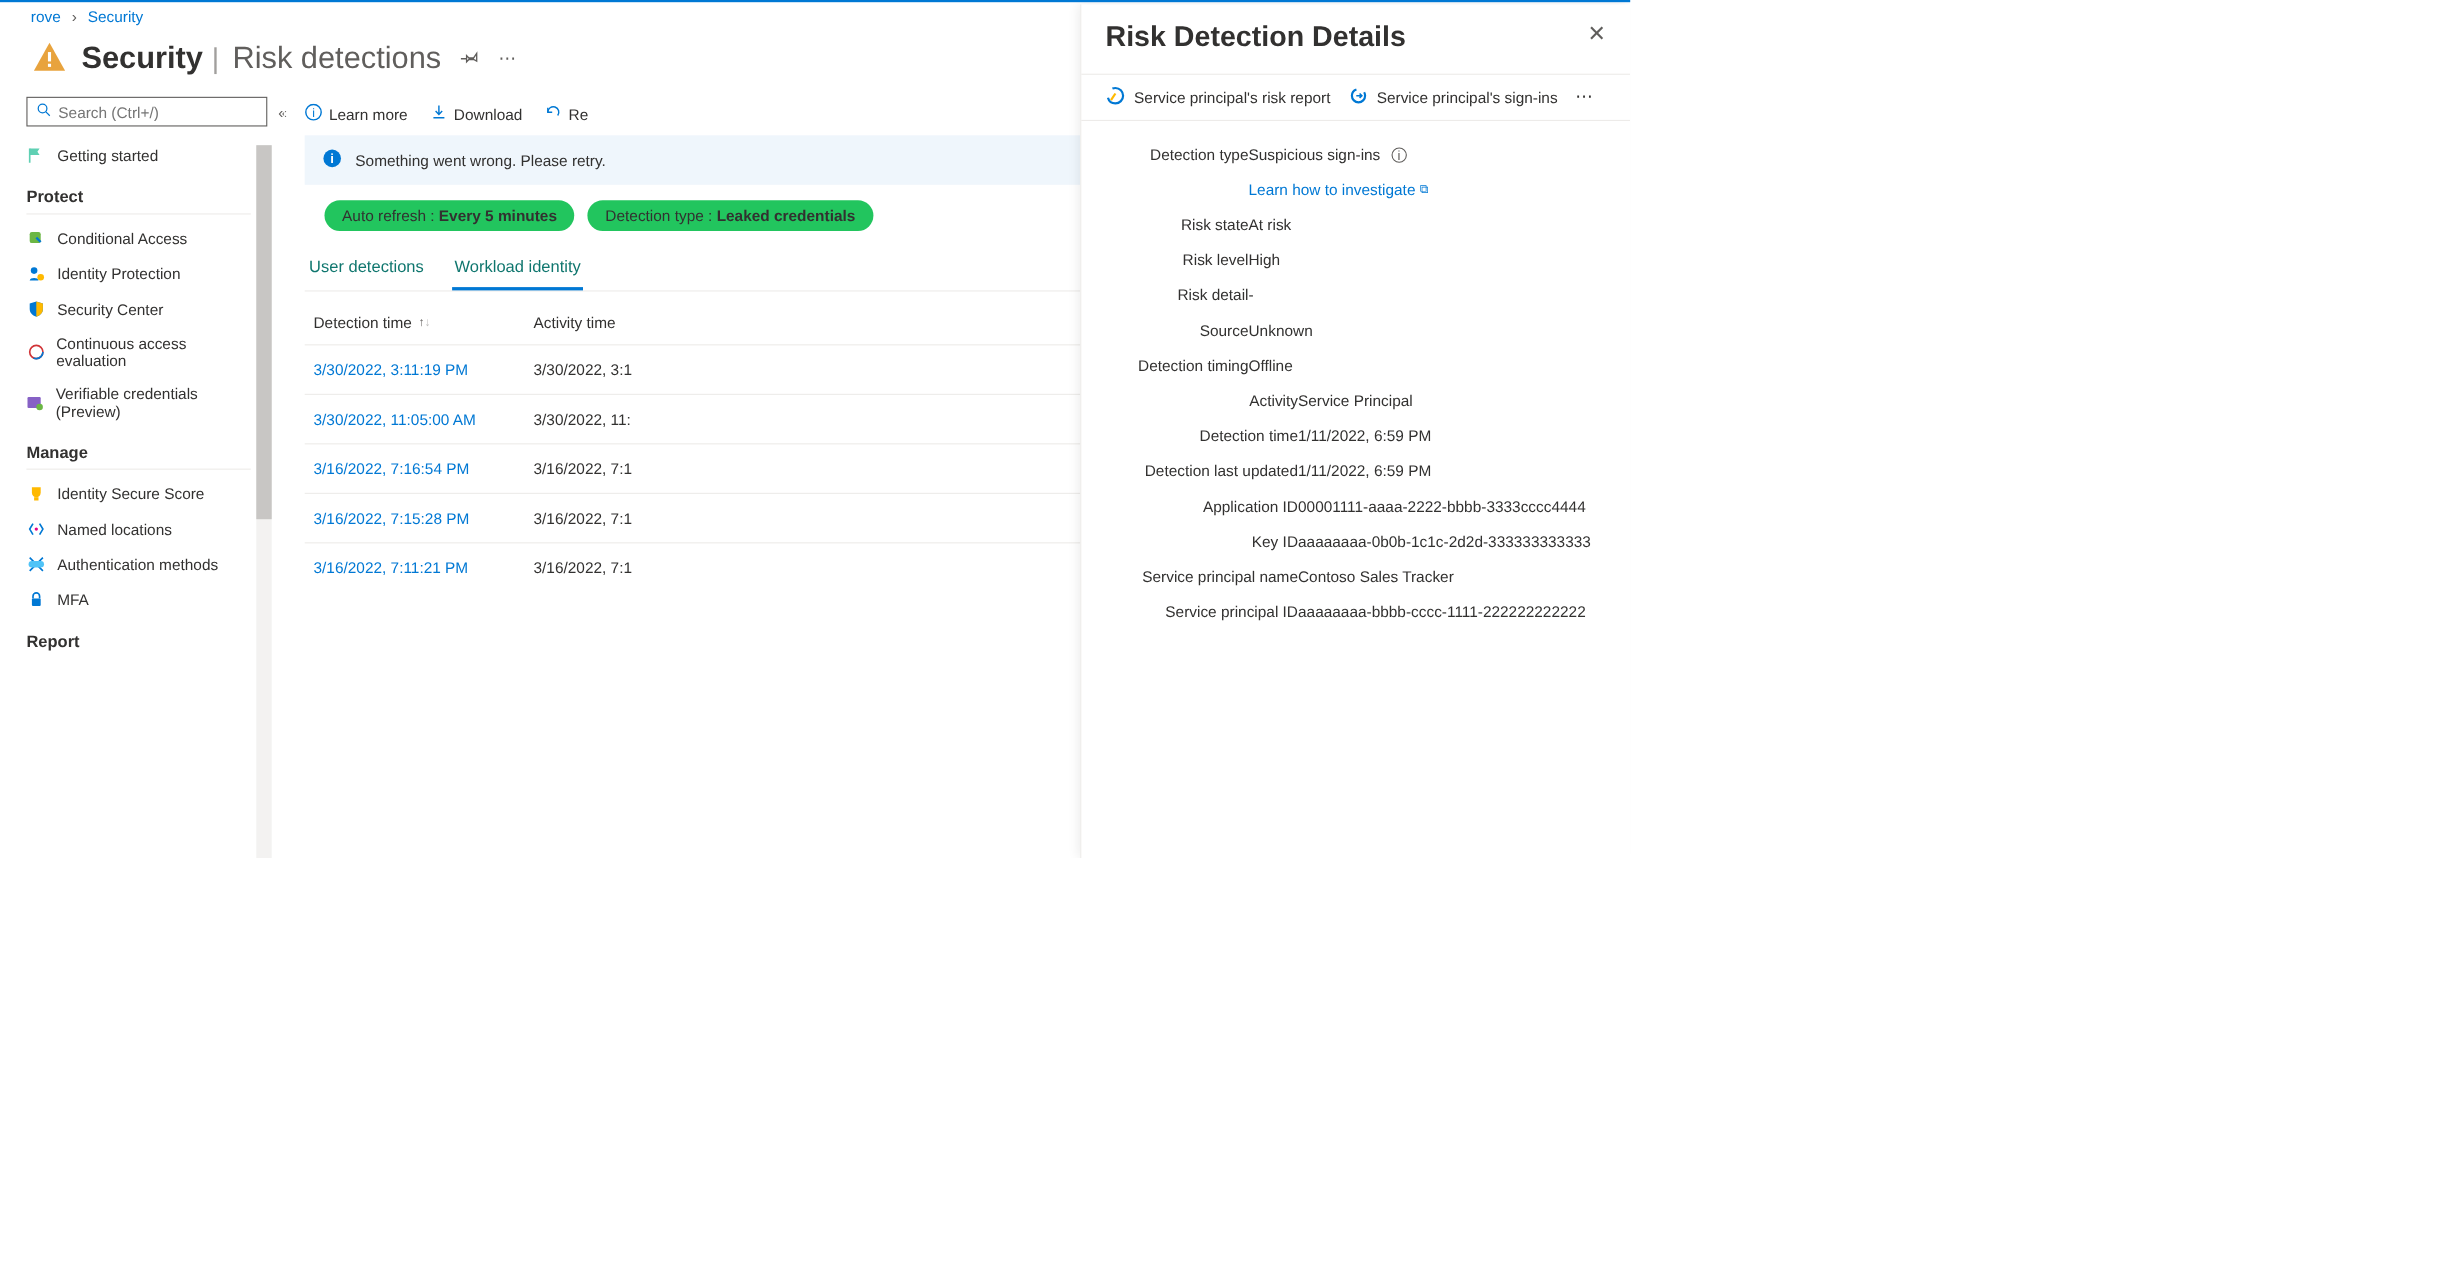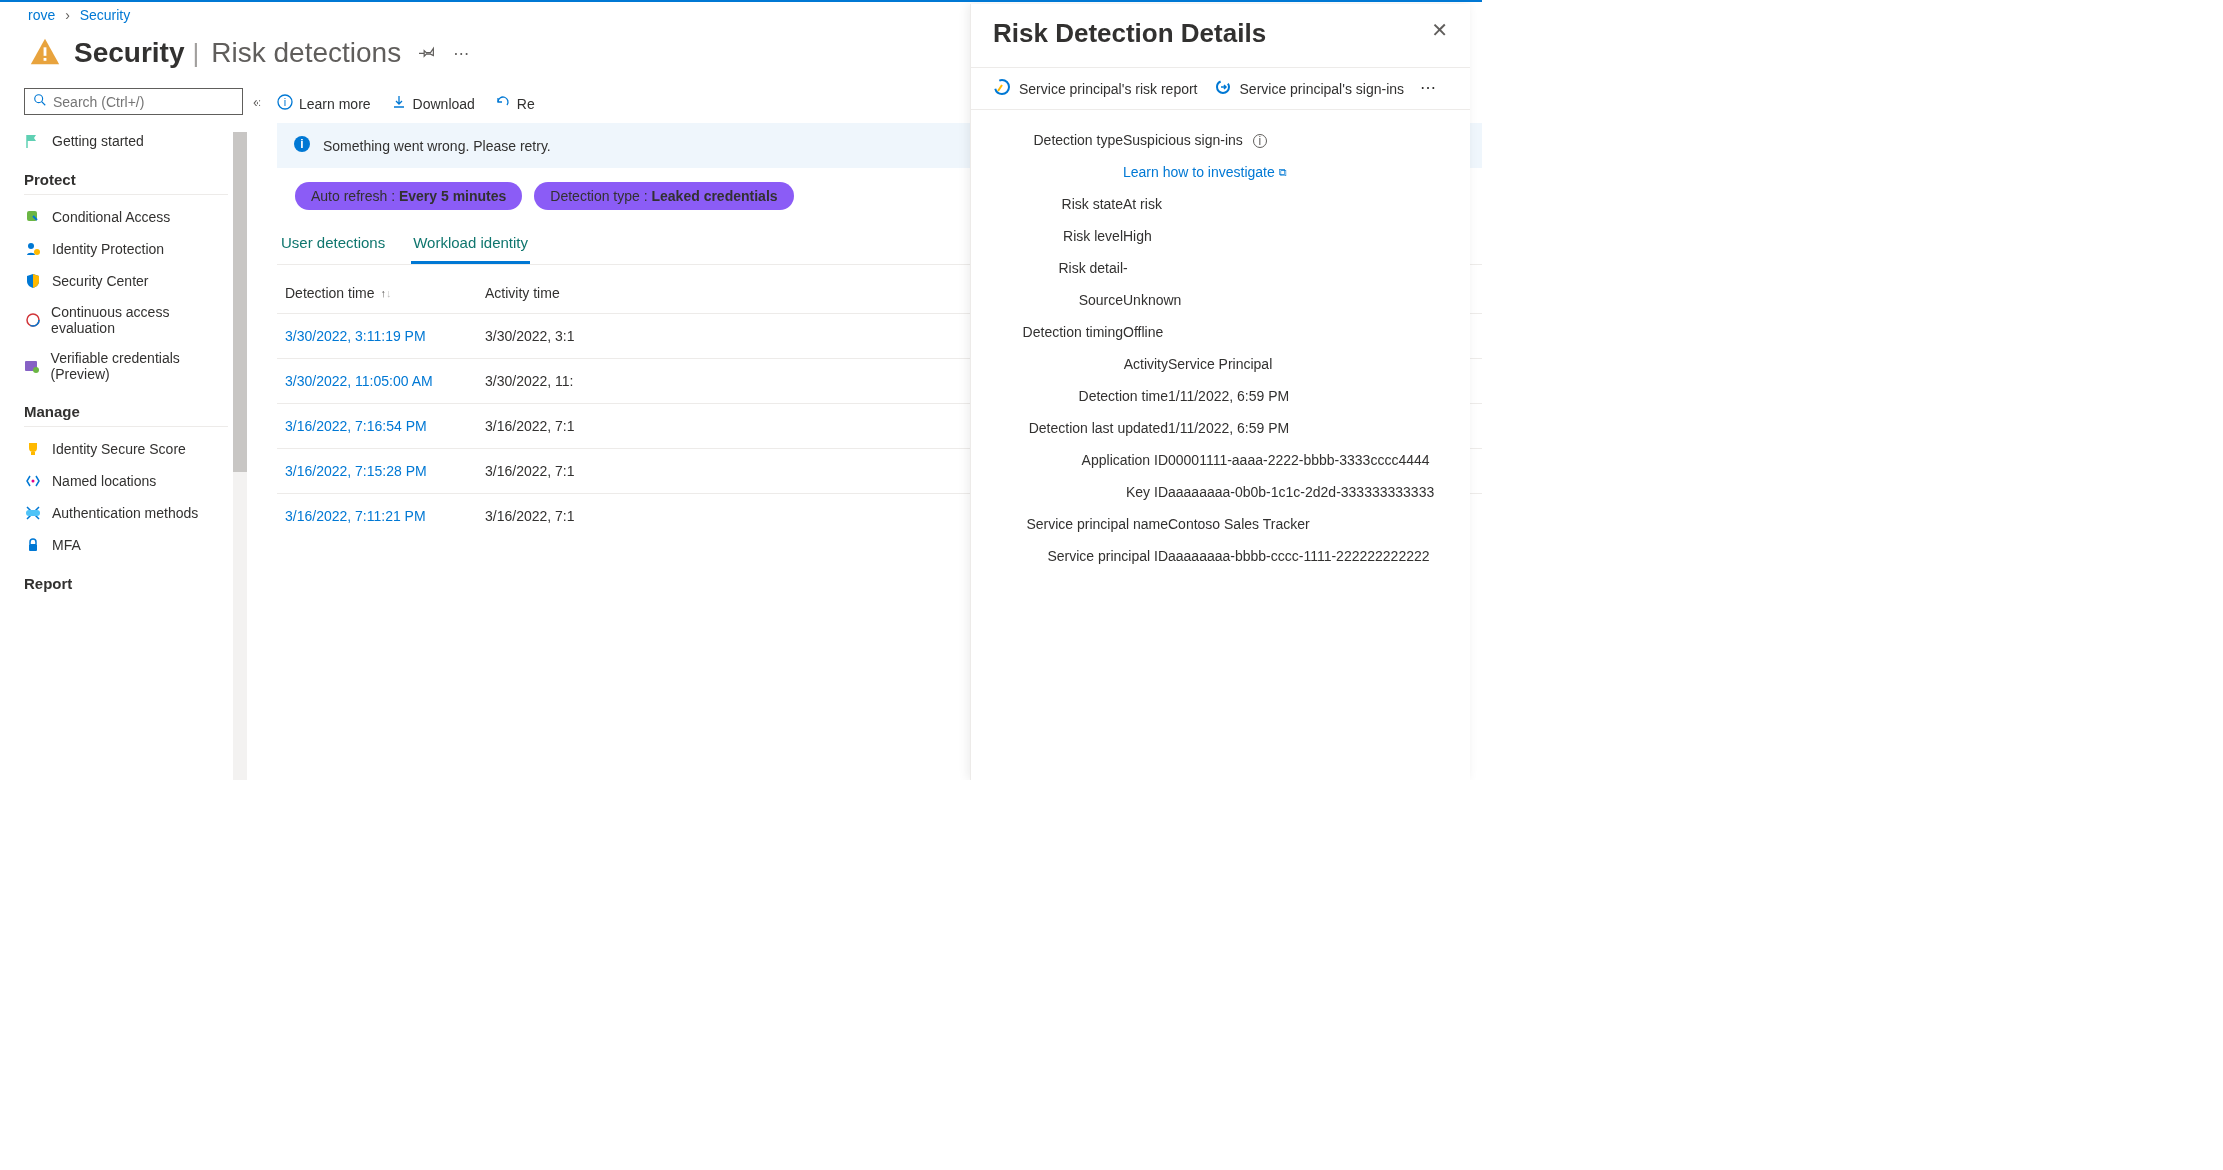--- a/index.html
+++ b/index.html
@@ -32,34 +32,34 @@
     .scrollbar-thumb { width: 100%; background: #c8c6c4; height: 340px; }
 
     
     .main { flex: 1; padding: 0 0 0 18px; overflow: hidden; position: relative; border-left: 1px solid #fff; margin-left:18px;}
     .toolbar { display: flex; align-items: center; padding: 6px 0 10px 0; gap: 20px; }
     .toolbar-item { display: flex; align-items: center; gap: 6px; color: #323130; cursor: pointer; font-size: 14px;}
     .toolbar-item .tb-icon { color: #0078d4; }
     .error-banner { background: #eff6fc; padding: 12px 16px; display: flex; align-items: center; font-size: 14px; margin-bottom: 14px; margin-right: 0;}
     .error-banner .info-circle { color: #0078d4; margin-right: 12px; }
     .filter-pills { display: flex; gap: 12px; padding-left: 18px; margin-bottom: 14px;}
-    .pill { background: #8b5cf6; border-radius: 16px; padding: 6px 16px; font-size: 14px; }
+    .pill { background: #22c55e; border-radius: 16px; padding: 6px 16px; font-size: 14px; }
     .pill b { font-weight: 600; }
     .tabs { display: flex; gap: 24px; border-bottom: 1px solid #edebe9; margin-bottom: 4px; padding-left:2px;}
     .tab { padding: 10px 2px; font-size: 15px; cursor: pointer; color: #0f766e; }
     .tab.active { border-bottom: 3px solid #0078d4; font-weight: 400; }
     .table-header { display: flex; padding: 16px 8px 12px 8px; font-size: 14px; color: #323130; font-weight:400;}
     .col1 { width: 200px; display:flex; align-items:center; gap:6px;}
     .col2 { width: 160px; }
     .sort-arrows { font-size: 11px; color: #605e5c; line-height: 8px;}
     .table-row { display: flex; padding: 14px 8px; border-top: 1px solid #edebe9; font-size: 14px; }
     .table-row .col1 a { color: #0078d4; text-decoration: none; }
 
     
-    .details-panel { position: absolute; right: 12px; top: 2px; bottom: 0; width: 500px; background: #fff; border-left: 1px solid #edebe9; box-shadow: -2px 0 10px rgba(0,0,0,0.08); padding: 0; }
+    .details-panel { position: absolute; right: 0; top: 2px; bottom: 0; width: 500px; background: #fff; border-left: 1px solid #edebe9; box-shadow: -2px 0 10px rgba(0,0,0,0.08); padding: 0; }
     .details-header { display: flex; justify-content: space-between; align-items: flex-start; padding: 14px 22px 18px 22px; }
     .details-header h2 { font-size: 26px; font-weight: 600; }
     .close-btn { font-size: 20px; color: #605e5c; cursor: pointer; font-weight:300;}
     .details-toolbar { display: flex; align-items: flex-start; gap: 16px; padding: 10px 22px; border-top:1px solid #edebe9; border-bottom: 1px solid #edebe9; font-size: 14px;}
     .details-toolbar-item { display: flex; align-items: center; gap: 8px; cursor: pointer; }
     .detail-body { padding: 14px 22px; }
     .detail-row { display: flex; padding: 8px 0; font-size: 14px; }
     .detail-key { width: 130px; color: #323130; flex-shrink: 0; text-align: right; }
     .detail-key.wide { width: 175px; }
     .detail-val { flex: 1; }

